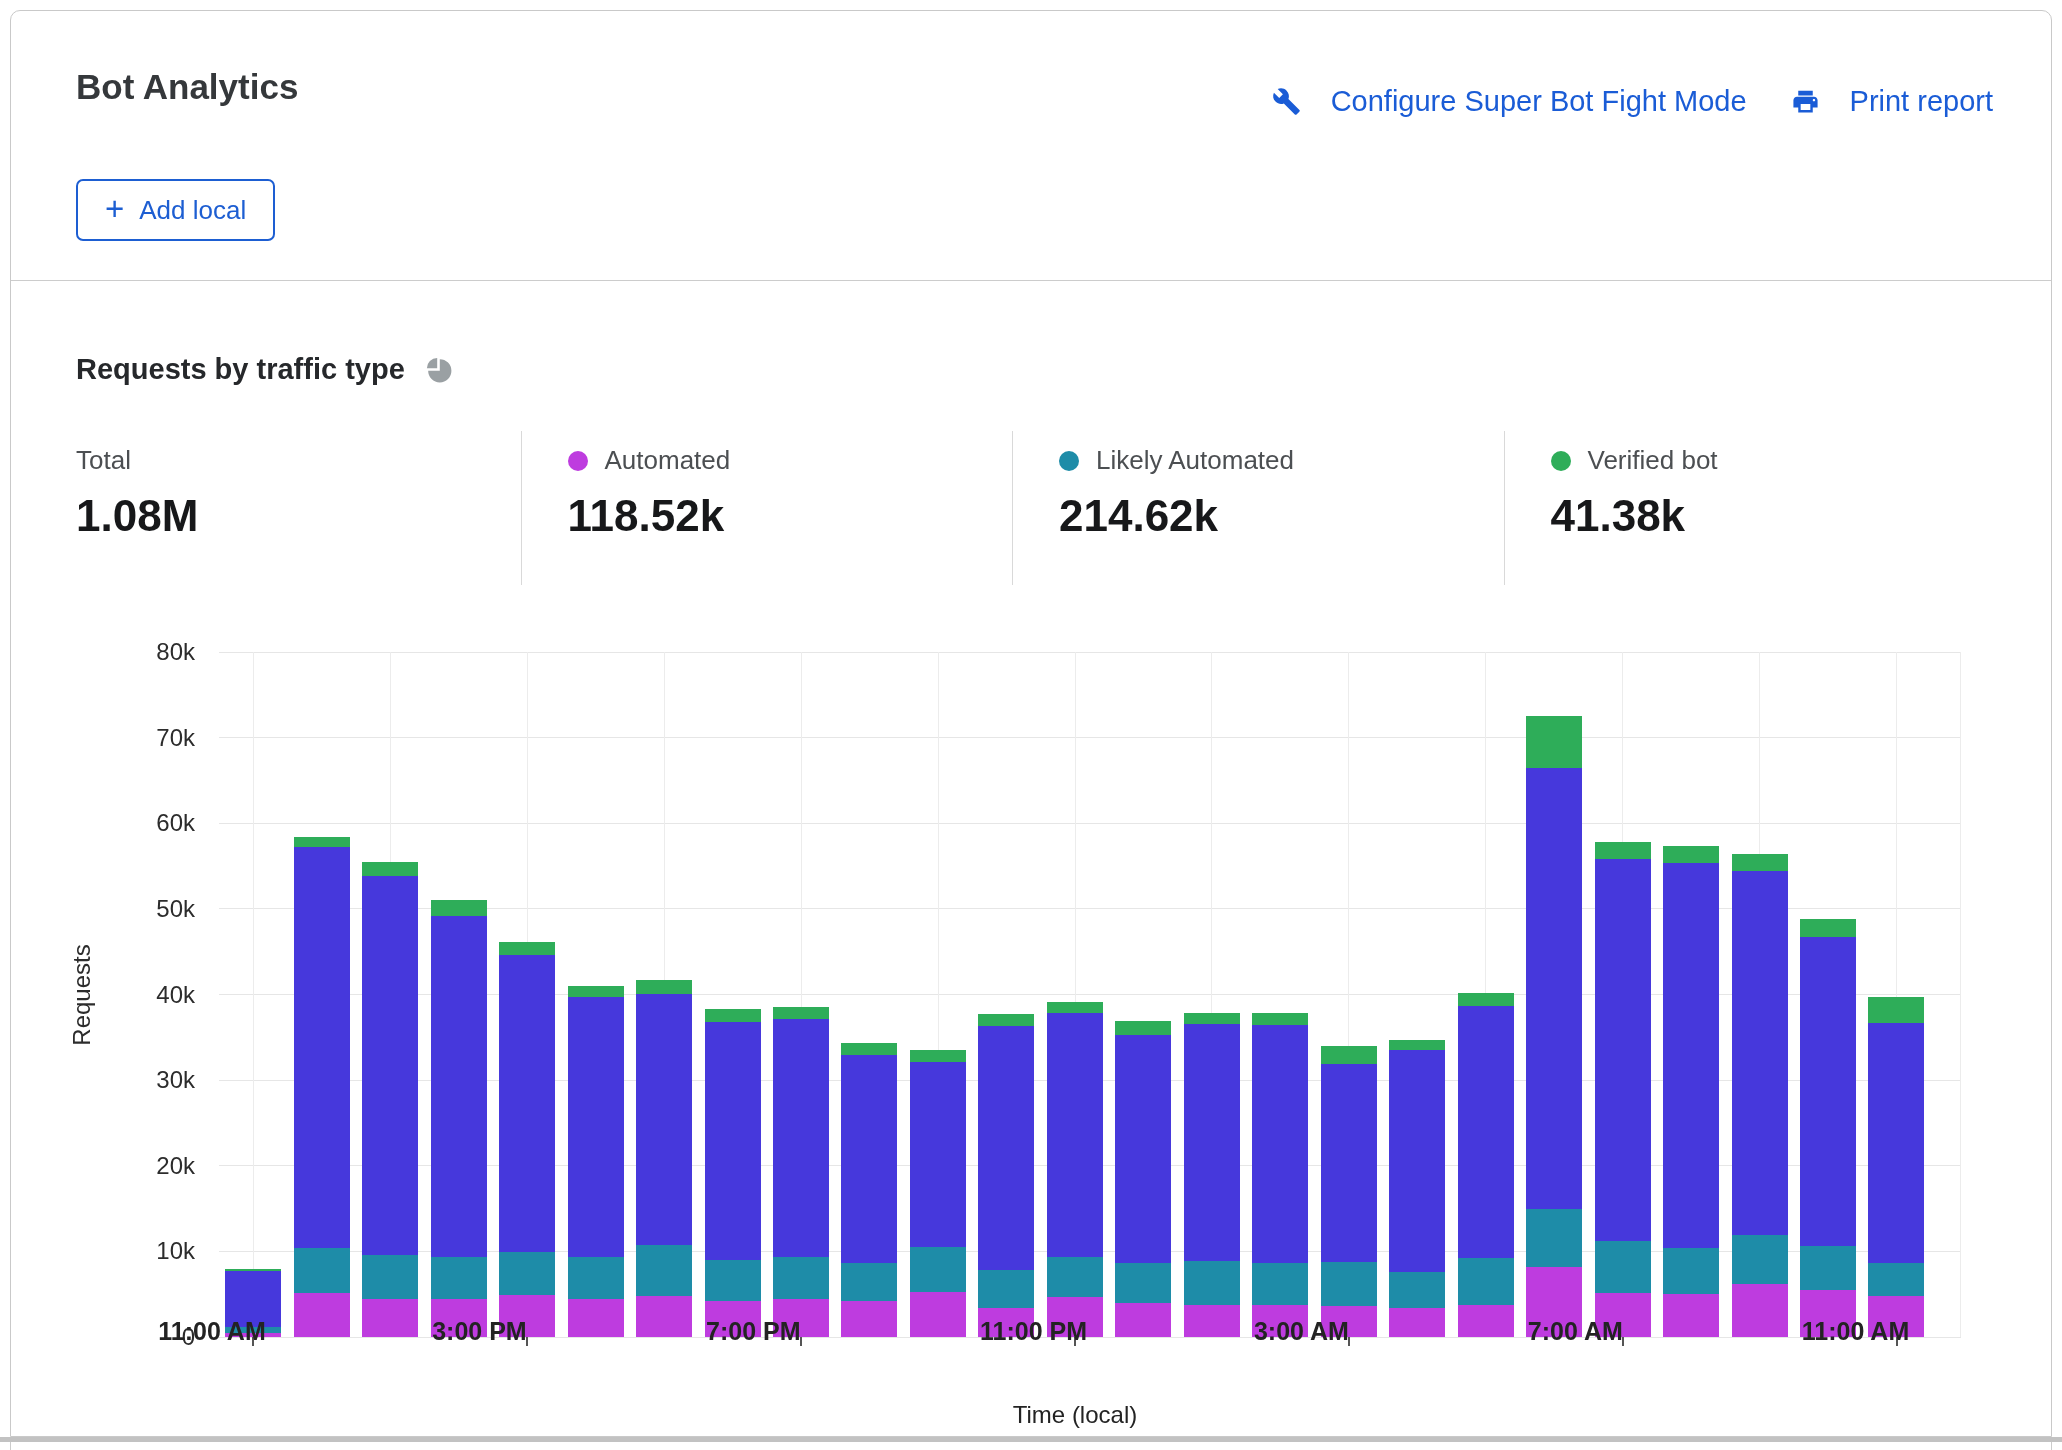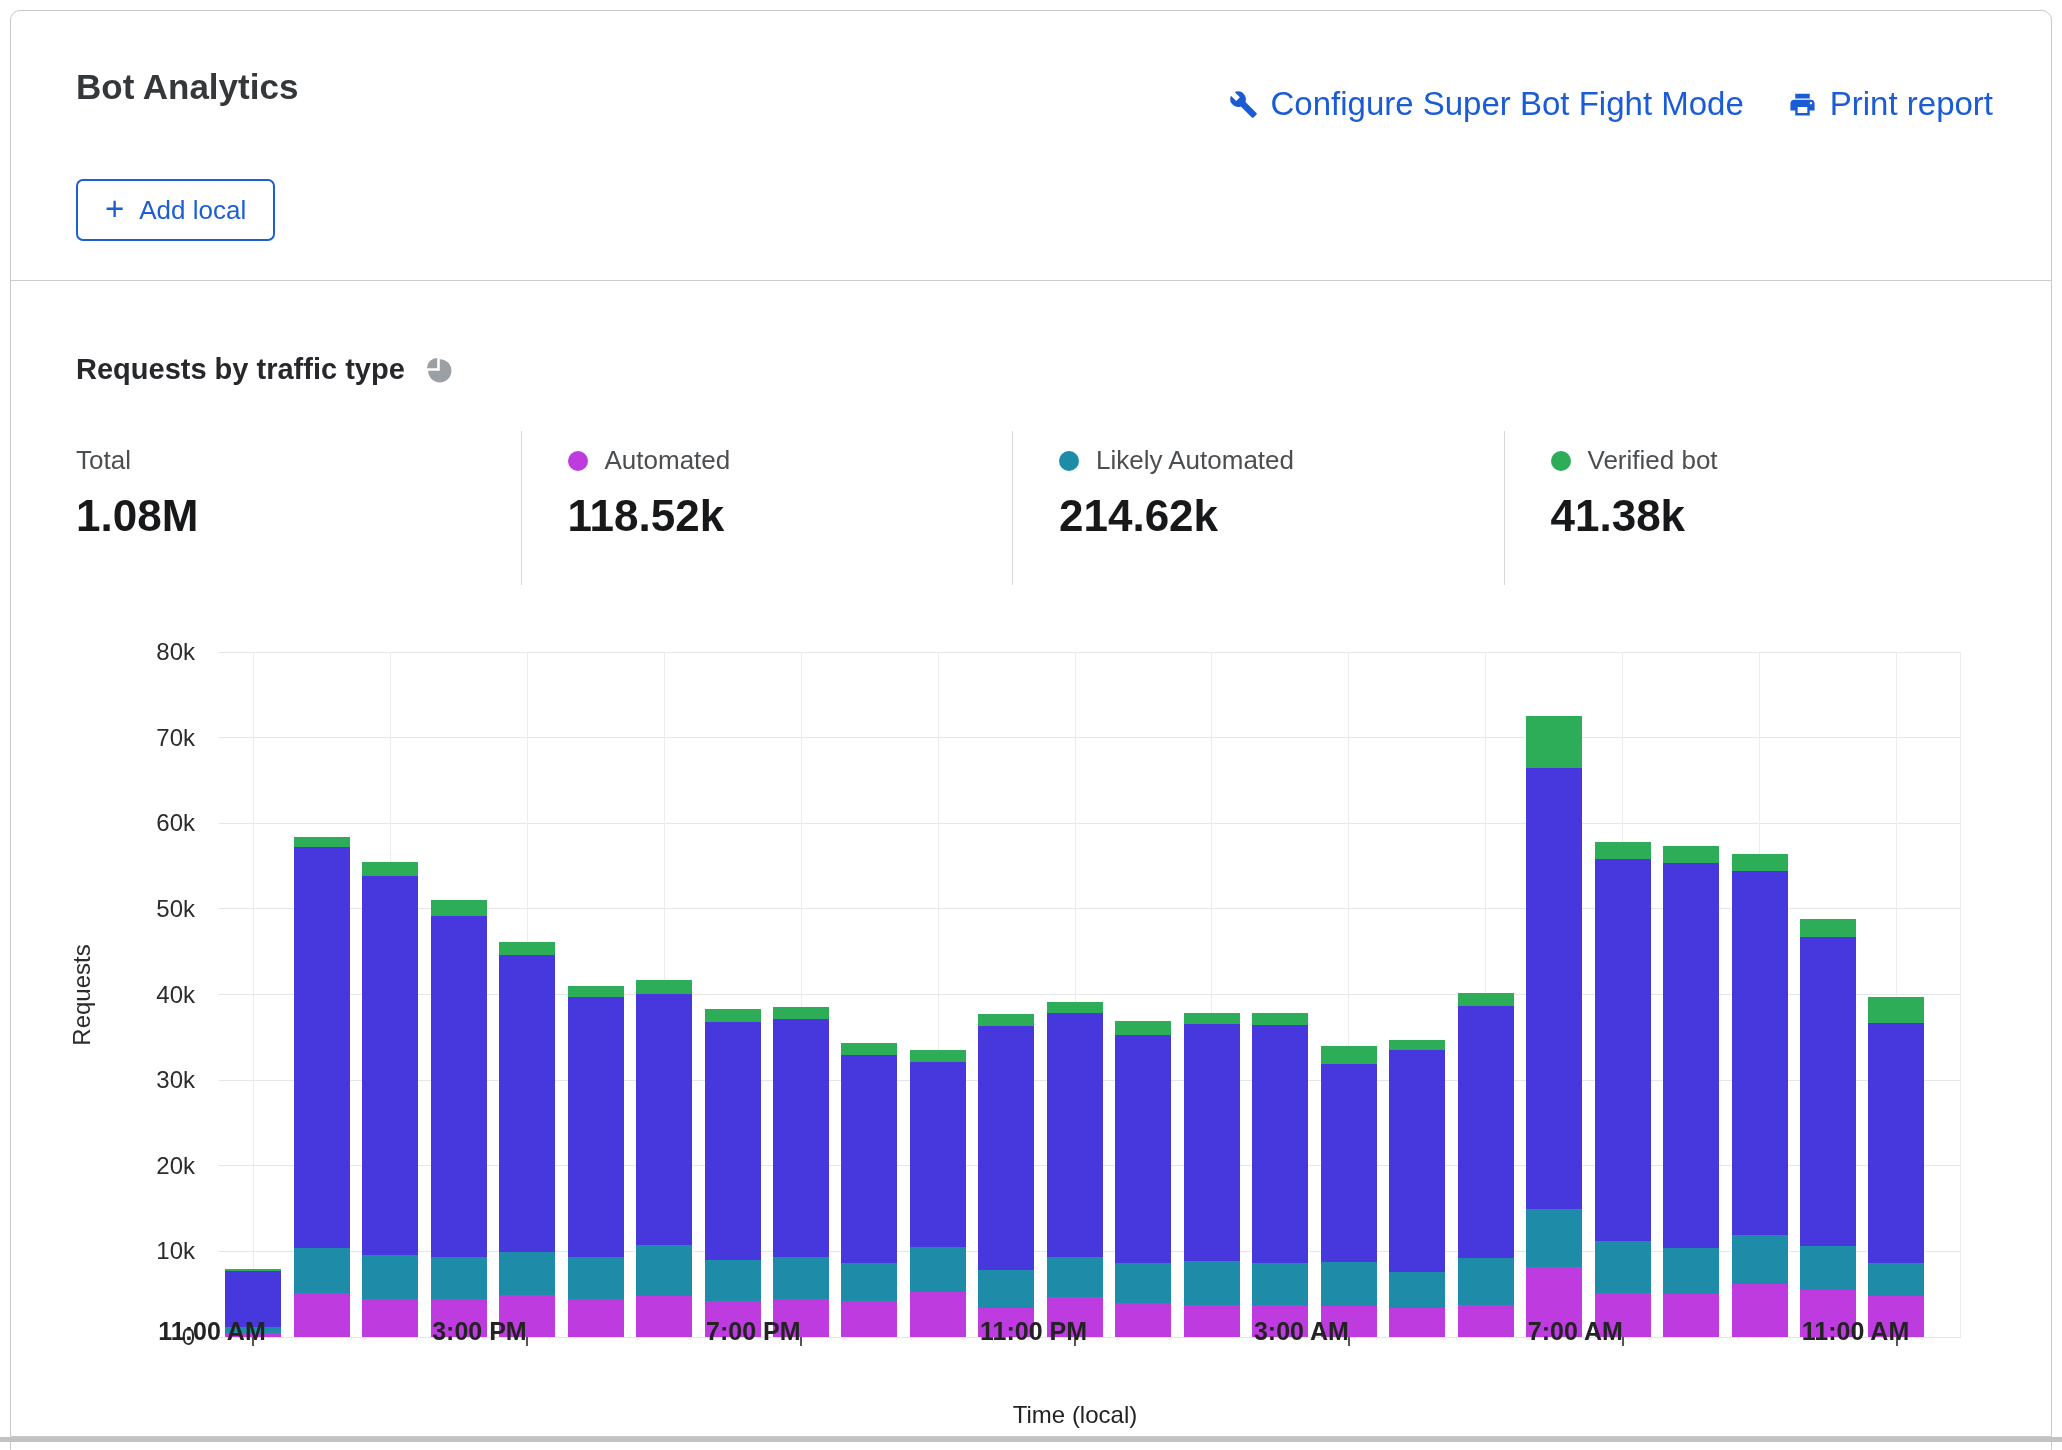--- a/index.html
+++ b/index.html
@@ -7,21 +7,21 @@
   body { width:2062px; height:1450px; font-family:"Liberation Sans", sans-serif; position:relative; }
 
   .page { position:relative; width:2062px; height:1450px; background:#fff; overflow:hidden; }
 
   .card { position:absolute; left:10px; top:10px; width:2042px; height:1427px; background:#fff;
           border:1px solid #c9c9c9; border-radius:10px 10px 0 0; }
 
   
   .title { position:absolute; left:65px; top:56px; font-size:35px; font-weight:700; color:#35383b; }
   .header-links { position:absolute; right:58px; top:74px; display:flex; gap:44px; align-items:center; }
-  .hlink { display:flex; gap:13px; align-items:center; color:#1a5cd6; font-size:33px; cursor:pointer; text-decoration:none; }
+  .hlink { display:flex; gap:30px; align-items:center; color:#1a5cd6; font-size:29px; cursor:pointer; text-decoration:none; }
   .hlink svg { display:block; }
   .add-filter { position:absolute; left:65px; top:168px; height:62px; display:flex; align-items:center; gap:15px;
                 padding:0 27px; border:2px solid #1d5ed2; border-radius:7px; background:#fff; color:#1d5ed2;
                 font-size:26px; font-family:inherit; cursor:pointer; }
   .plus-glyph { font-size:33px; font-weight:400; line-height:1; margin-top:-3px; }
   .select { position:absolute; right:56px; top:165px; width:306px; height:64px; border:1px solid #909090;
             border-radius:8px; display:flex; align-items:center; justify-content:space-between;
             padding:0 22px 0 25px; font-size:26px; color:#1f1f1f; cursor:pointer; background:#fff; }
   .caret { width:0; height:0; border-left:11px solid transparent; border-right:11px solid transparent;
            border-top:13px solid #4a4a4a; }

